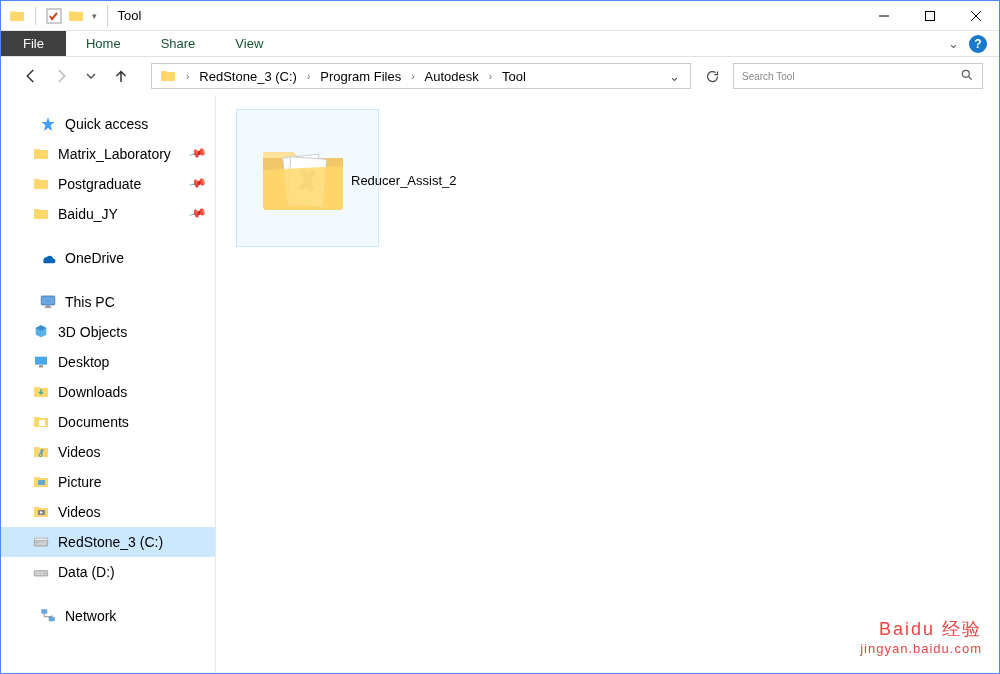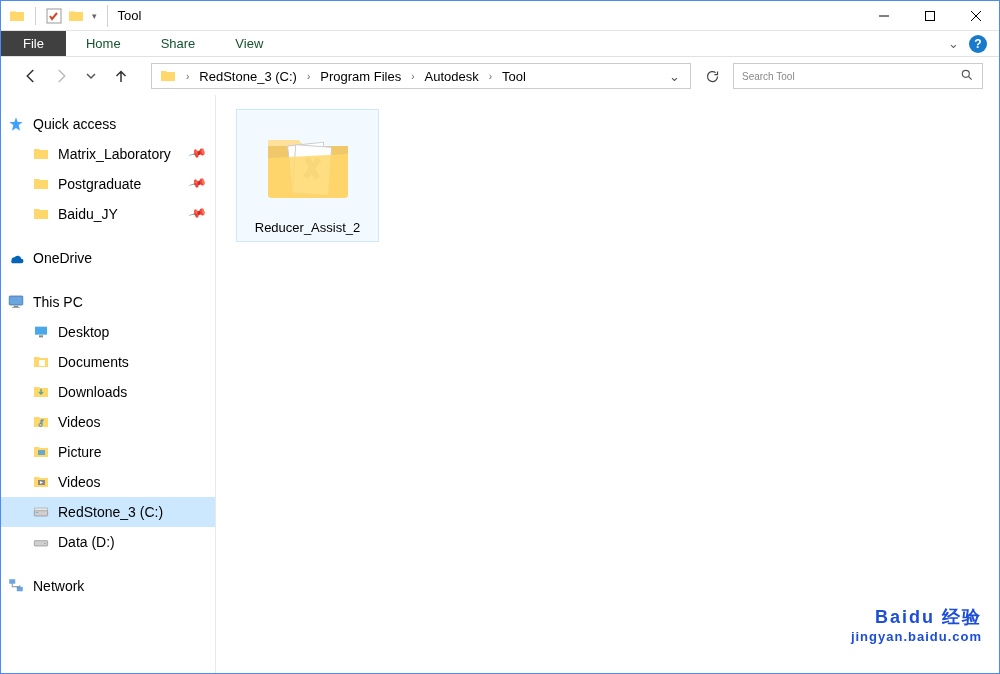--- a/index.html
+++ b/index.html
@@ -42,37 +42,37 @@
     .search-box input { border: none; outline: none; flex: 1; font-size: 10px; color: #701a75; background: transparent; }
     .search-box input::placeholder { color: #888; }
     .search-glyph { color: #555; cursor: pointer; }
     
     
     .content { display: flex; height: calc(674px - 30px - 26px - 38px - 2px); }
     
     
     .navpane { width: 215px; border-right: 1px solid #e8e8e8; padding-top: 14px; overflow-y: auto; font-size: 14px; }
     .nav-group { margin-bottom: 14px; }
-    .nav-item { display: flex; align-items: center; height: 30px; padding-left: 6px; cursor: pointer; gap: 8px; position: relative; }
+    .nav-item { display: flex; align-items: center; height: 30px; padding-left: 38px; cursor: pointer; gap: 8px; position: relative; }
     .nav-item.child { padding-left: 31px; }
     .nav-item.selected { background: #cce8ff; }
     .nav-icon { width: 18px; height: 18px; display: inline-flex; align-items: center; justify-content: center; flex-shrink: 0; }
     .nav-label { flex: 1; white-space: nowrap; overflow: hidden; text-overflow: ellipsis; }
     .pin-icon { color: #888; font-size: 12px; margin-right: 10px; transform: rotate(30deg); }
     
     
     .files { flex: 1; padding: 14px 20px; display: flex; flex-wrap: wrap; align-content: flex-start; gap: 14px; }
-    .file-item { width: 143px; display: flex; flex-direction: column; align-items: center; cursor: pointer; padding: 6px; border: 1px solid #cce8ff; background: #f3faff; }
+    .file-item { width: 143px; display: flex; flex-direction: row; align-items: center; cursor: pointer; padding: 18px; border: 1px solid #cce8ff; background: #f3faff; }
     .file-thumb { width: 100px; height: 100px; display: flex; align-items: center; justify-content: center; }
     .file-label { font-size: 13px; text-align: center; margin-top: 4px; }
     
     
     .folder-svg { width: 16px; height: 16px; }
     
-    .watermark { position: absolute; right: 18px; bottom: 30px; color: #1d4ed8; font-size: 18px; font-weight: bold; letter-spacing: 2px; pointer-events: none; text-align:right; }
+    .watermark { position: absolute; right: 18px; bottom: 18px; color: #ef4444; font-size: 18px; font-weight: normal; letter-spacing: 2px; pointer-events: none; text-align:right; }
     .watermark .sub { font-size: 13px; display:block; letter-spacing:1px; }
   </style>
 </head>
 <body>
 
 <div class="titlebar">
   <div class="titlebar-left">
     <span class="qat-icon">
       <svg class="folder-svg" viewBox="0 0 16 16">
           <path fill="#ffd76b" d="M1 3h5l1 1h8v9H1z"></path>
@@ -241,43 +241,52 @@
               <rect x="3" y="4" width="18" height="12" rx="1" fill="#6aa5e0" stroke="#3a6fa8"></rect>
               <rect x="9" y="17" width="6" height="2" fill="#888"></rect>
               <rect x="7" y="19" width="10" height="1" fill="#888"></rect>
             </svg>
           </span>
         <span class="nav-label">This PC</span>
       </div>
       <div class="nav-item child">
         <span class="nav-icon">
             <svg width="16" height="16" viewBox="0 0 24 24">
+              <path fill="#5bb0e8" d="M12 2l8 4v10l-8 4-8-4V6z"></path>
+              <path fill="#3a8cc8" d="M12 2l8 4-8 4-8-4z"></path>
+            </svg>
+          </span>
+        <span class="nav-label">3D Objects</span>
+      </div>
+      <div class="nav-item child">
+        <span class="nav-icon">
+            <svg width="16" height="16" viewBox="0 0 24 24">
               <rect x="3" y="4" width="18" height="12" fill="#4aa8e8"></rect>
               <rect x="9" y="17" width="6" height="3" fill="#888"></rect>
             </svg>
           </span>
         <span class="nav-label">Desktop</span>
       </div>
       <div class="nav-item child">
         <span class="nav-icon">
             <svg class="folder-svg" viewBox="0 0 16 16">
               <path fill="#ffd76b" d="M1 3h5l1 1h8v9H1z"></path>
+              <path d="M8 5v5M6 8l2 2 2-2" stroke="#5a9" stroke-width="1.5" fill="none"></path>
+            </svg>
+          </span>
+        <span class="nav-label">Downloads</span>
+      </div>
+      <div class="nav-item child">
+        <span class="nav-icon">
+            <svg class="folder-svg" viewBox="0 0 16 16">
+              <path fill="#ffd76b" d="M1 3h5l1 1h8v9H1z"></path>
               <rect x="6" y="6" width="6" height="6" fill="#fff"></rect>
             </svg>
           </span>
         <span class="nav-label">Documents</span>
-      </div>
-      <div class="nav-item child">
-        <span class="nav-icon">
-            <svg class="folder-svg" viewBox="0 0 16 16">
-              <path fill="#ffd76b" d="M1 3h5l1 1h8v9H1z"></path>
-              <path d="M8 5v5M6 8l2 2 2-2" stroke="#5a9" stroke-width="1.5" fill="none"></path>
-            </svg>
-          </span>
-        <span class="nav-label">Downloads</span>
       </div>
       <div class="nav-item child">
         <span class="nav-icon">
             <svg class="folder-svg" viewBox="0 0 16 16">
               <path fill="#ffd76b" d="M1 3h5l1 1h8v9H1z"></path>
               <path d="M9 6v5a1.5 1.5 0 11-1-1.4V6h3" fill="none" stroke="#3a8cc8" stroke-width="1"></path>
             </svg>
           </span>
         <span class="nav-label">Videos</span>
       </div>

